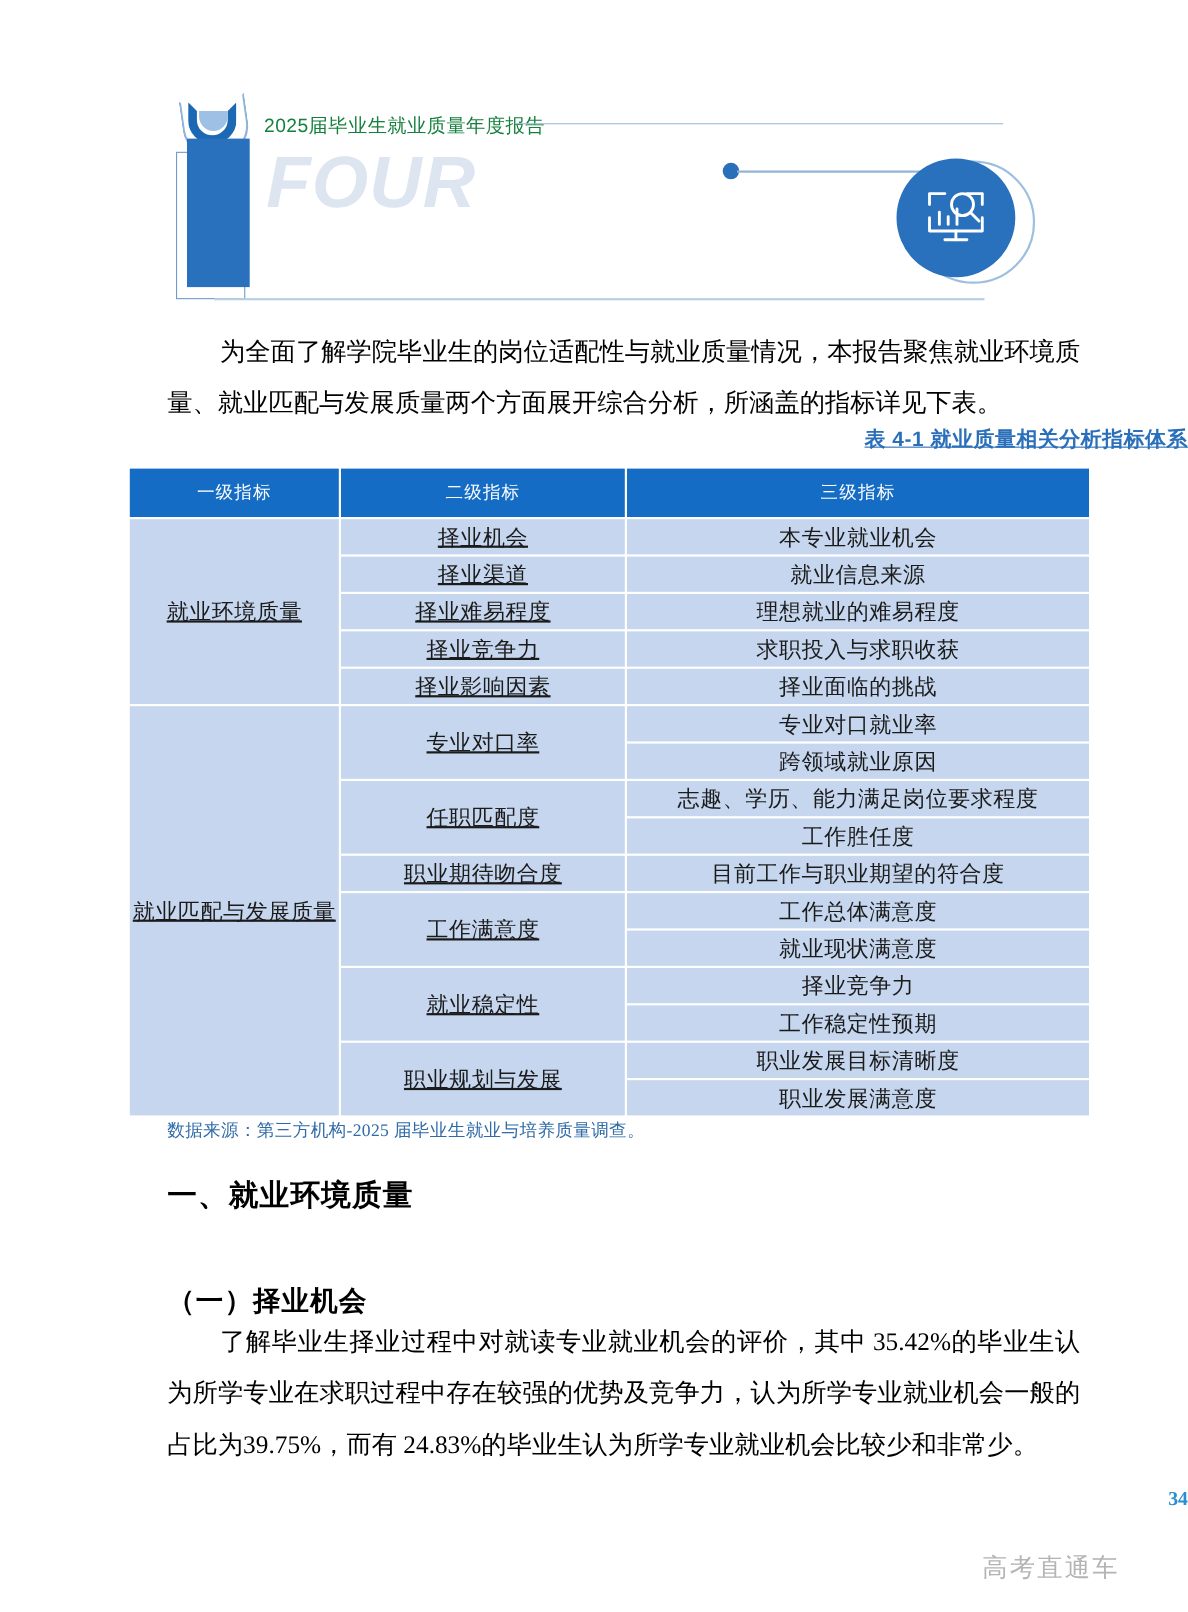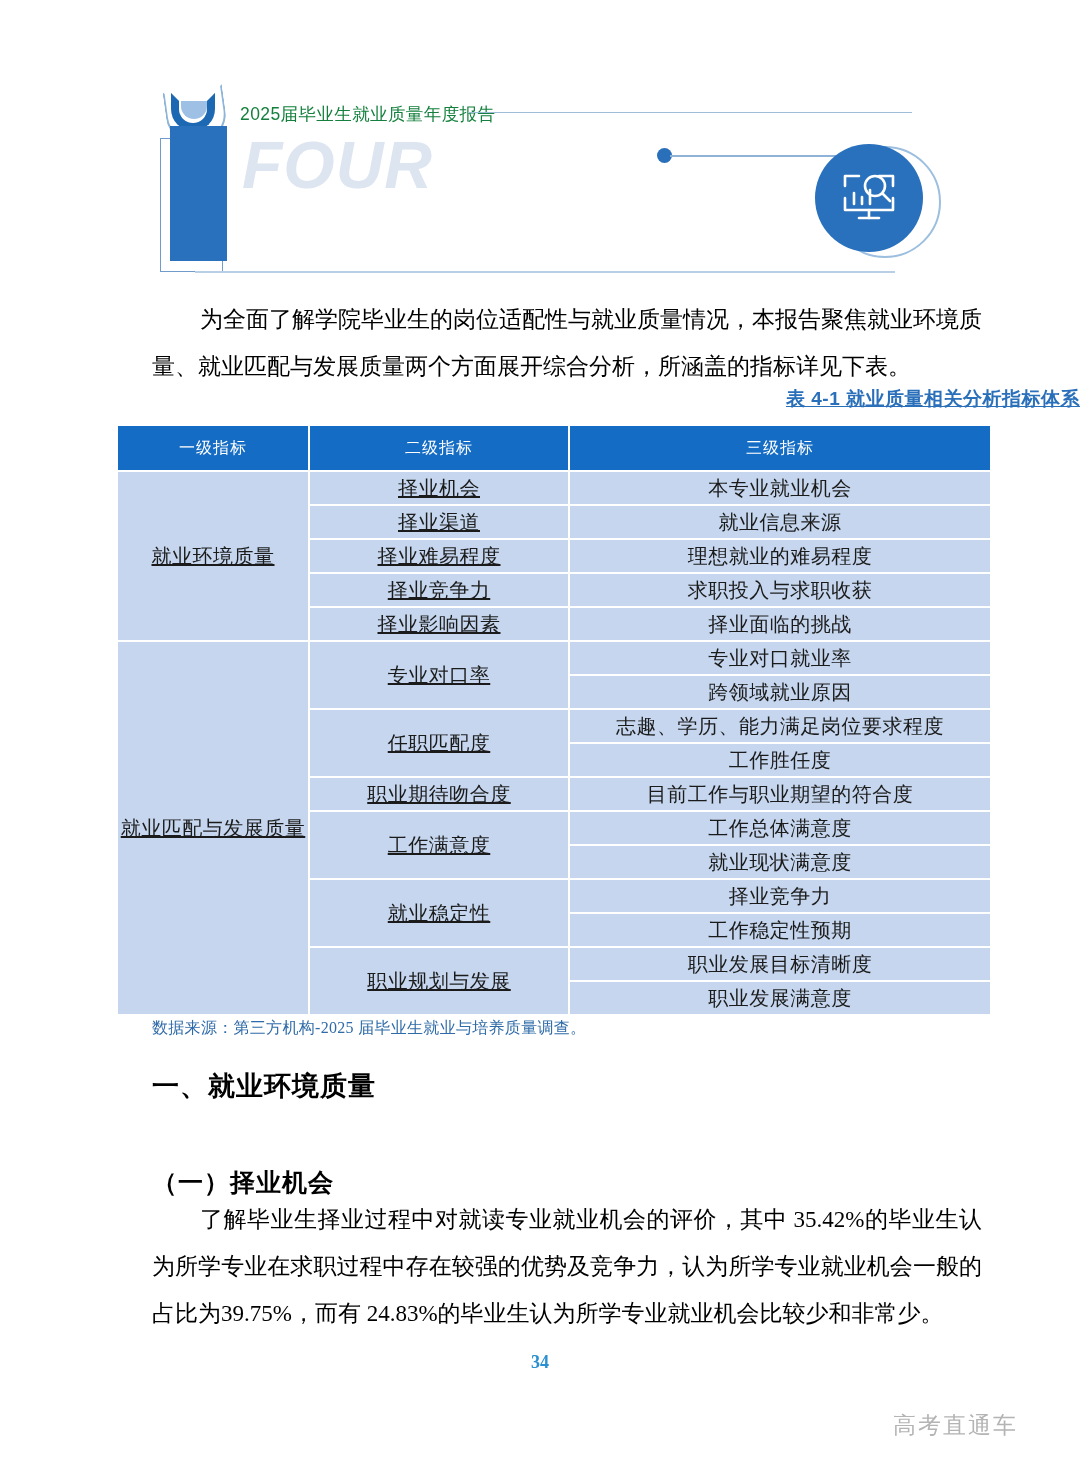--- a/index.html
+++ b/index.html
@@ -287,21 +287,21 @@
     font-size: 25px;
     margin-top: 28px;
   }
 
   
   .page-number {
     position: absolute;
     left: 0;
     top: 1352px;
     width: 1080px;
-    text-align: center;
+    text-align: right;
     font-family: "Liberation Serif", "DejaVu Serif", serif;
     font-size: 18px;
     font-weight: bold;
     color: #2a8fd0;
   }
   .watermark {
     position: absolute;
     right: 62px;
     top: 1410px;
     font-family: "Liberation Sans", "DejaVu Sans", sans-serif;

